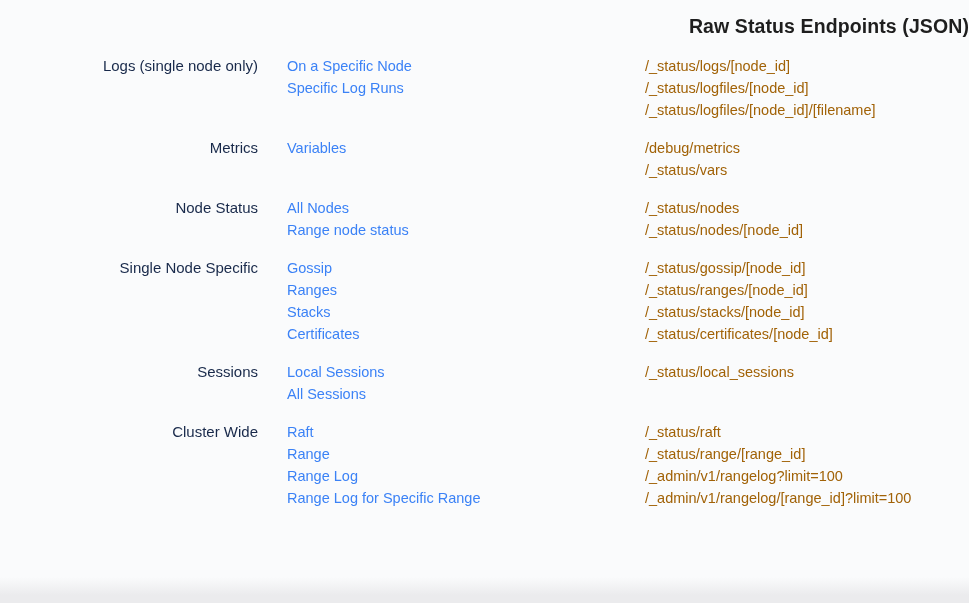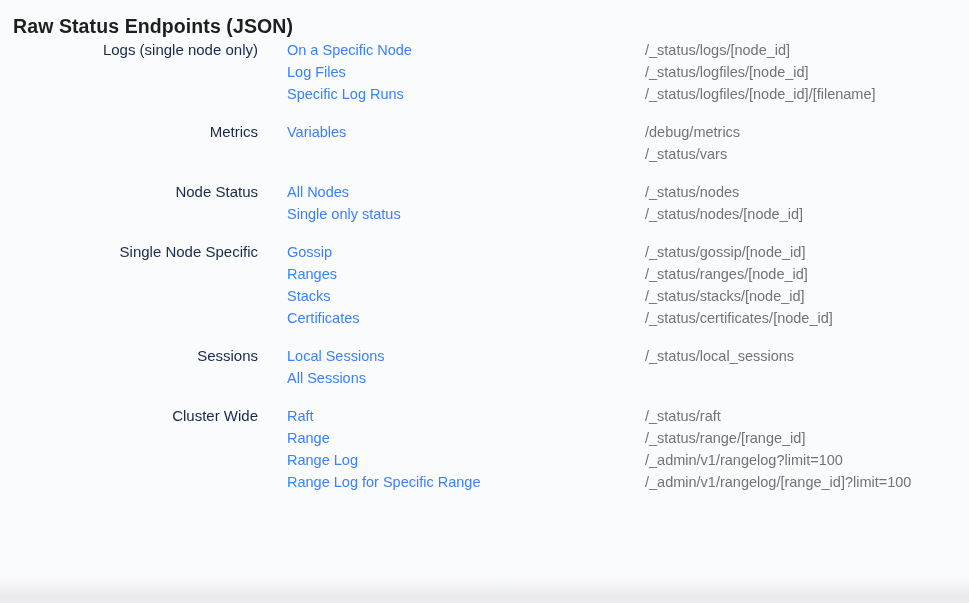--- a/index.html
+++ b/index.html
@@ -13,22 +13,23 @@
     overflow: hidden;
   }
   .page { padding-top: 13px; }
   .page-title {
     margin: 0 0 0 13px;
     font-size: 19.5px;
     line-height: 26px;
     font-weight: 700;
     color: #1e1e1e;
     letter-spacing: 0.1px;
+    text-align: right;
   }
-  .groups { }
+  .groups { margin-top: 16px; }
   .group {
     display: flex;
     align-items: flex-start;
     margin-bottom: 16px;
   }
   .cat {
     flex: 0 0 258px;
     width: 258px;
     text-align: right;
     font-size: 15px;
@@ -44,21 +45,21 @@
     display: block;
     font-size: 14.5px;
     line-height: 22px;
     color: #3b82f6;
     text-decoration: none;
     cursor: pointer;
   }
   .endpoint-path {
     font-size: 14.5px;
     line-height: 22px;
-    color: #737373;
+    color: #a16207;
   }
   .bottom-fade {
     position: absolute;
     left: 0;
     bottom: 0;
     width: 100%;
     height: 26px;
     background: linear-gradient(to bottom, rgba(235,235,237,0) 0%, #ebebed 70%);
     pointer-events: none;
   }
@@ -66,21 +67,20 @@
 </head>
 <body>
 
 <div class="page">
   <h1 class="page-title">Raw Status Endpoints (JSON)</h1>
   <div class="groups" id="groups-root">
   <div class="group">
     <div class="cat">Logs (single node only)</div>
     <div class="links">
           <a class="endpoint-link" href="#">On a Specific Node</a>
-          <a class="endpoint-link" href="#">Log Files</a>
           <a class="endpoint-link" href="#">Specific Log Runs</a>
         </div>
     <div class="paths">
           <div class="endpoint-path">/_status/logs/[node_id]</div>
           <div class="endpoint-path">/_status/logfiles/[node_id]</div>
           <div class="endpoint-path">/_status/logfiles/[node_id]/[filename]</div>
         </div>
   </div>
 
   <div class="group">
@@ -91,21 +91,21 @@
     <div class="paths">
           <div class="endpoint-path">/debug/metrics</div>
           <div class="endpoint-path">/_status/vars</div>
         </div>
   </div>
 
   <div class="group">
     <div class="cat">Node Status</div>
     <div class="links">
           <a class="endpoint-link" href="#">All Nodes</a>
-          <a class="endpoint-link" href="#">Single only status</a>
+          <a class="endpoint-link" href="#">Range node status</a>
         </div>
     <div class="paths">
           <div class="endpoint-path">/_status/nodes</div>
           <div class="endpoint-path">/_status/nodes/[node_id]</div>
         </div>
   </div>
 
   <div class="group">
     <div class="cat">Single Node Specific</div>
     <div class="links">

